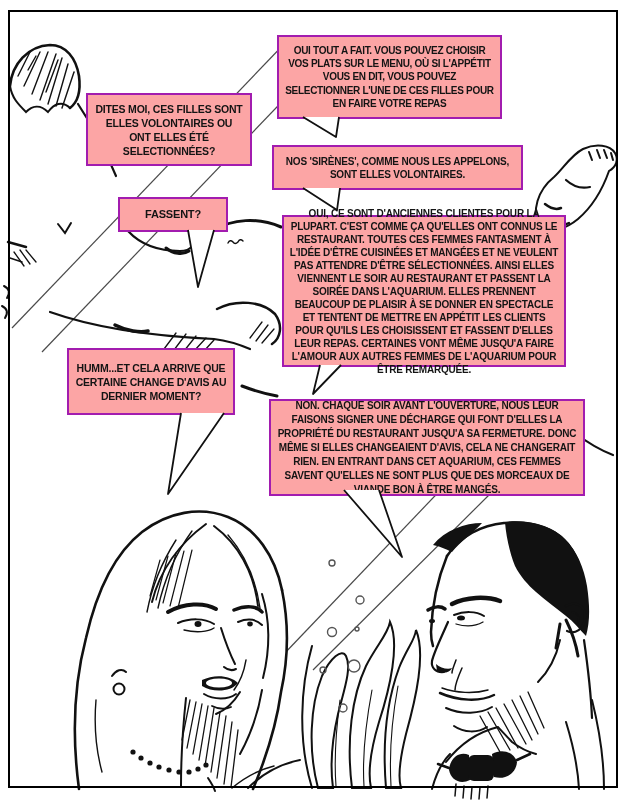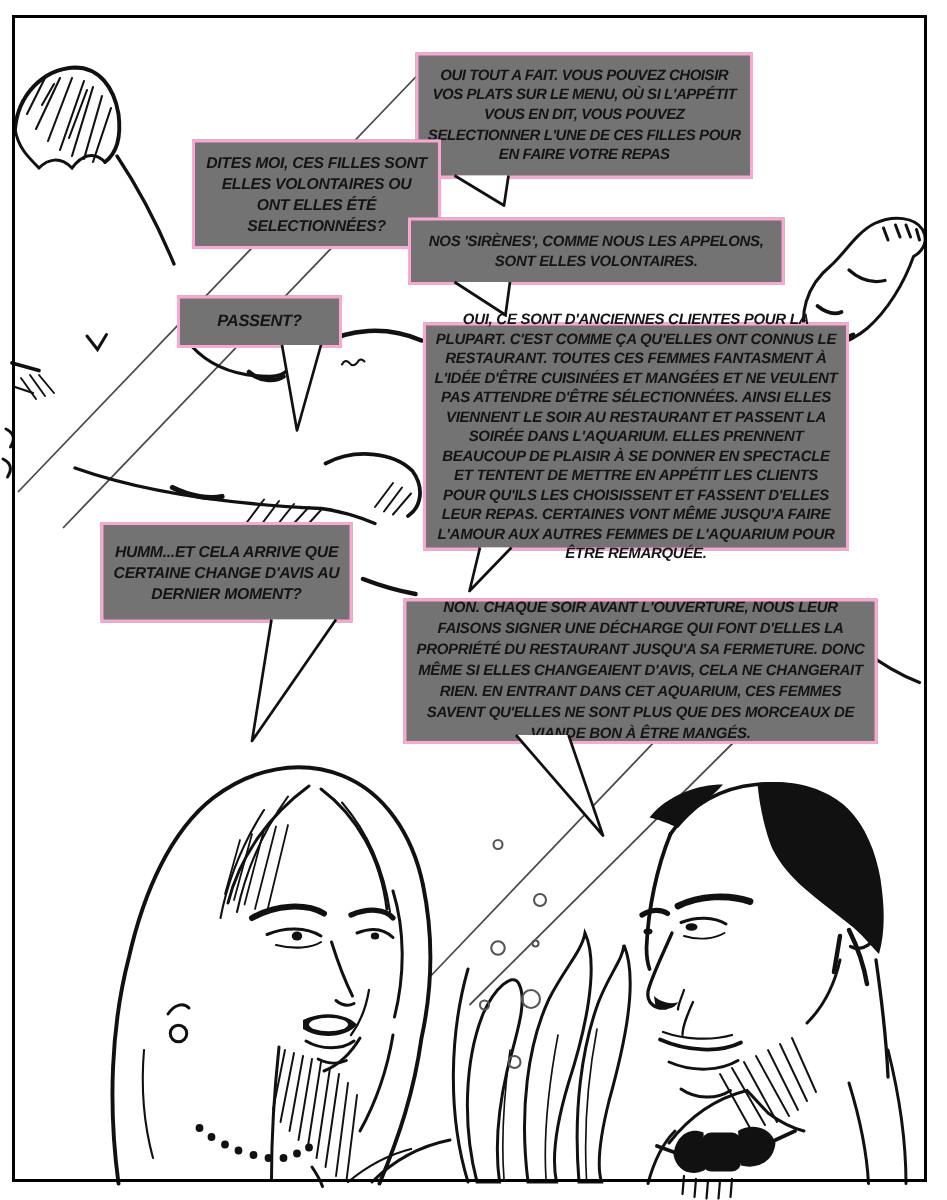--- a/index.html
+++ b/index.html
@@ -3,26 +3,26 @@
 <meta charset="utf-8">
 <style>
   html,body{margin:0;padding:0;background:#fff;}
   #page{position:relative;width:631px;height:800px;background:#ffffff;overflow:hidden;
         font-family:"Liberation Sans",sans-serif;}
   #panel-border{position:absolute;left:8px;top:10px;width:610px;height:778px;
         border:2px solid #000;box-sizing:border-box;background:transparent;pointer-events:none;}
   svg.layer{position:absolute;left:0;top:0;width:631px;height:800px;}
   #art{z-index:0;}
   #tails{z-index:2;pointer-events:none;}
-  .bubble{position:absolute;z-index:1;background:#737373;border:2px solid #f9a8d4;box-sizing:border-box;
+  .bubble{position:absolute;z-index:1;background:#fca5a5;border:2px solid #a21caf;box-sizing:border-box;
         display:flex;align-items:center;justify-content:center;text-align:center;
-        color:#141414;font-weight:bold;font-style:italic;letter-spacing:-0.2px;
+        color:#141414;font-weight:bold;letter-spacing:-0.2px;
         padding:3px 6px;line-height:1.28;}
   .b-a{left:277px;top:35px;width:225px;height:84px;font-size:10px;letter-spacing:-0.3px;line-height:13.2px;}
-  .b-b{left:86px;top:93px;width:166px;height:73px;font-size:10.5px;line-height:14px;margin-left:42px;}
+  .b-b{left:86px;top:93px;width:166px;height:73px;font-size:10.5px;line-height:14px;}
   .b-c{left:272px;top:145px;width:251px;height:45px;font-size:10px;line-height:13px;}
   .b-v{left:118px;top:197px;width:110px;height:35px;font-size:11px;}
   .b-d{left:282px;top:215px;width:284px;height:152px;font-size:10px;line-height:13px;padding:3px 4px;}
   .b-e{left:67px;top:348px;width:168px;height:67px;font-size:10.5px;line-height:14px;}
   .b-f{left:269px;top:399px;width:316px;height:97px;font-size:10px;line-height:14px;padding:3px 5px;}
 </style>
 </head>
 <body>
 
 <div id="page">
@@ -220,21 +220,21 @@
   <div class="bubble b-a">
     <span>OUI TOUT A FAIT. VOUS POUVEZ CHOISIR VOS PLATS SUR LE MENU, OÙ SI L'APPÉTIT VOUS EN DIT, VOUS POUVEZ SELECTIONNER L'UNE DE CES FILLES POUR EN FAIRE VOTRE REPAS</span>
   </div>
   <div class="bubble b-b">
     <span>DITES MOI, CES FILLES SONT ELLES VOLONTAIRES OU ONT ELLES ÉTÉ SELECTIONNÉES?</span>
   </div>
   <div class="bubble b-c">
     <span>NOS 'SIRÈNES', COMME NOUS LES APPELONS, SONT ELLES VOLONTAIRES.</span>
   </div>
   <div class="bubble b-v">
-    <span>PASSENT?</span>
+    <span>FASSENT?</span>
   </div>
   <div class="bubble b-d">
     <span>OUI, CE SONT D'ANCIENNES CLIENTES POUR LA PLUPART. C'EST COMME ÇA QU'ELLES ONT CONNUS LE RESTAURANT. TOUTES CES FEMMES FANTASMENT À L'IDÉE D'ÊTRE CUISINÉES ET MANGÉES ET NE VEULENT PAS ATTENDRE D'ÊTRE SÉLECTIONNÉES. AINSI ELLES VIENNENT LE SOIR AU RESTAURANT ET PASSENT LA SOIRÉE DANS L'AQUARIUM. ELLES PRENNENT BEAUCOUP DE PLAISIR À SE DONNER EN SPECTACLE ET TENTENT DE METTRE EN APPÉTIT LES CLIENTS POUR QU'ILS LES CHOISISSENT ET FASSENT D'ELLES LEUR REPAS. CERTAINES VONT MÊME JUSQU'A FAIRE L'AMOUR AUX AUTRES FEMMES DE L'AQUARIUM POUR ÊTRE REMARQUÉE.</span>
   </div>
   <div class="bubble b-e">
     <span>HUMM...ET CELA ARRIVE QUE CERTAINE CHANGE D'AVIS AU DERNIER MOMENT?</span>
   </div>
   <div class="bubble b-f">
     <span>NON. CHAQUE SOIR AVANT L'OUVERTURE, NOUS LEUR FAISONS SIGNER UNE DÉCHARGE QUI FONT D'ELLES LA PROPRIÉTÉ DU RESTAURANT JUSQU'A SA FERMETURE. DONC MÊME SI ELLES CHANGEAIENT D'AVIS, CELA NE CHANGERAIT RIEN. EN ENTRANT DANS CET AQUARIUM, CES FEMMES SAVENT QU'ELLES NE SONT PLUS QUE DES MORCEAUX DE VIANDE BON À ÊTRE MANGÉS.</span>
   </div>

